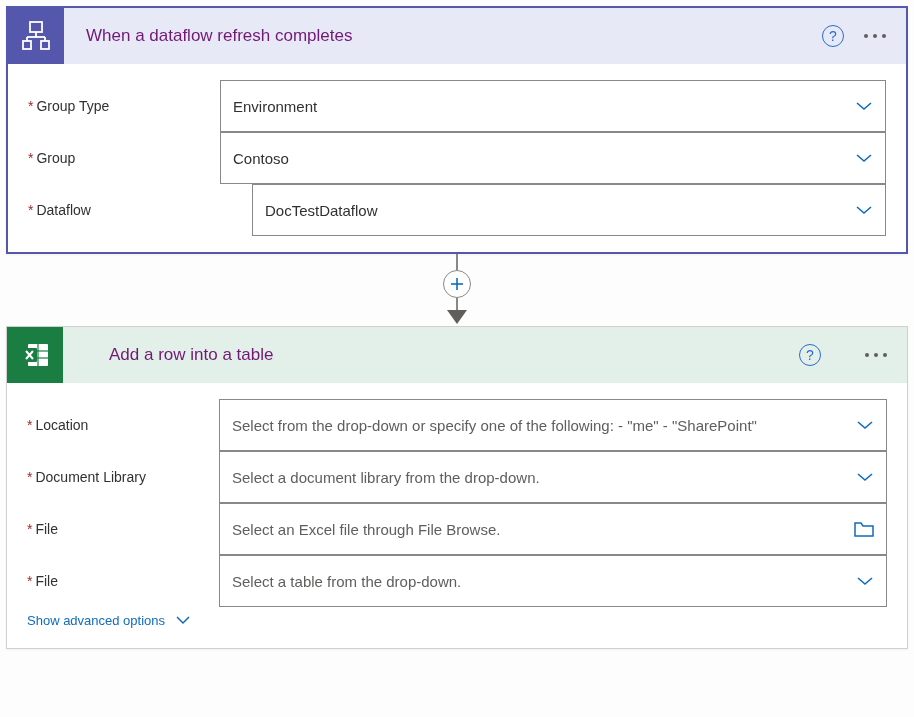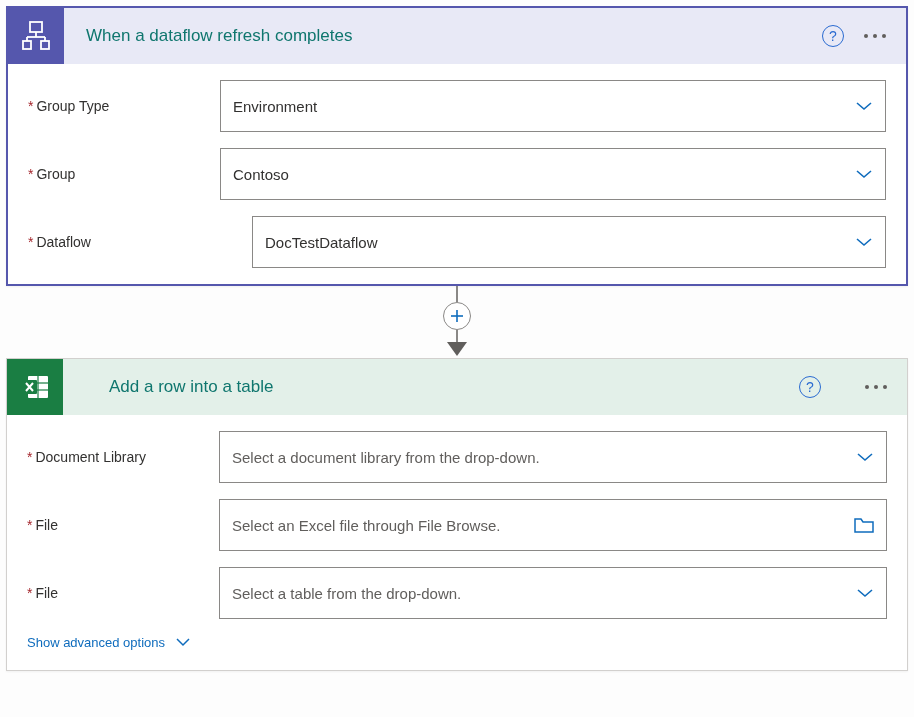--- a/index.html
+++ b/index.html
@@ -34,21 +34,21 @@
     display: flex;
     align-items: center;
     justify-content: center;
     flex-shrink: 0;
   }
   .icon-purple { background: #5557ad; }
   .icon-green { background: #1a7e43; }
   .header-title {
     flex: 1;
     font-size: 17px;
-    color: #0f766e;
+    color: #701a75;
     padding-left: 22px;
   }
   .help-icon {
     width: 22px;
     height: 22px;
     border: 1.5px solid #2a6bd1;
     border-radius: 50%;
     color: #2a6bd1;
     display: flex;
     align-items: center;
@@ -69,21 +69,20 @@
     height: 4px;
     background: #605e5c;
     border-radius: 50%;
   }
   .card-body {
     padding: 16px 20px 16px 20px;
   }
   .field-row {
     display: flex;
     align-items: center;
-    margin-bottom: 16px;
   }
   .field-row:last-child { margin-bottom: 0; gap: 32px; }
   .field-label {
     width: 192px;
     flex-shrink: 0;
     font-size: 14px;
     color: #323130;
   }
   .field-label .req {
     color: #a4262c;
@@ -258,20 +257,31 @@
     <div class="header-title">Add a row into a table</div>
     <div class="help-icon">?</div>
     <div class="more-icon">
         <span></span>
         <span></span>
         <span></span>
       </div>
   </div>
   <div class="card-body">
     <div class="field-row">
+      <div class="field-label"><span class="req">*</span><span>Location</span></div>
+      <div class="field-input-wrap">
+        <div class="field-input placeholder">Select from the drop-down or specify one of the following: - "me" - "SharePoint"</div>
+        <div class="chevron-down">
+          <svg width="18" height="12" viewBox="0 0 18 12">
+              <path d="M2 3 L9 9 L16 3" fill="none" stroke="#0f6cbd" stroke-width="1.6"></path>
+            </svg>
+        </div>
+      </div>
+    </div>
+    <div class="field-row">
       <div class="field-label"><span class="req">*</span><span>Document Library</span></div>
       <div class="field-input-wrap">
         <div class="field-input placeholder">Select a document library from the drop-down.</div>
         <div class="chevron-down">
           <svg width="18" height="12" viewBox="0 0 18 12">
               <path d="M2 3 L9 9 L16 3" fill="none" stroke="#0f6cbd" stroke-width="1.6"></path>
             </svg>
         </div>
       </div>
     </div>

